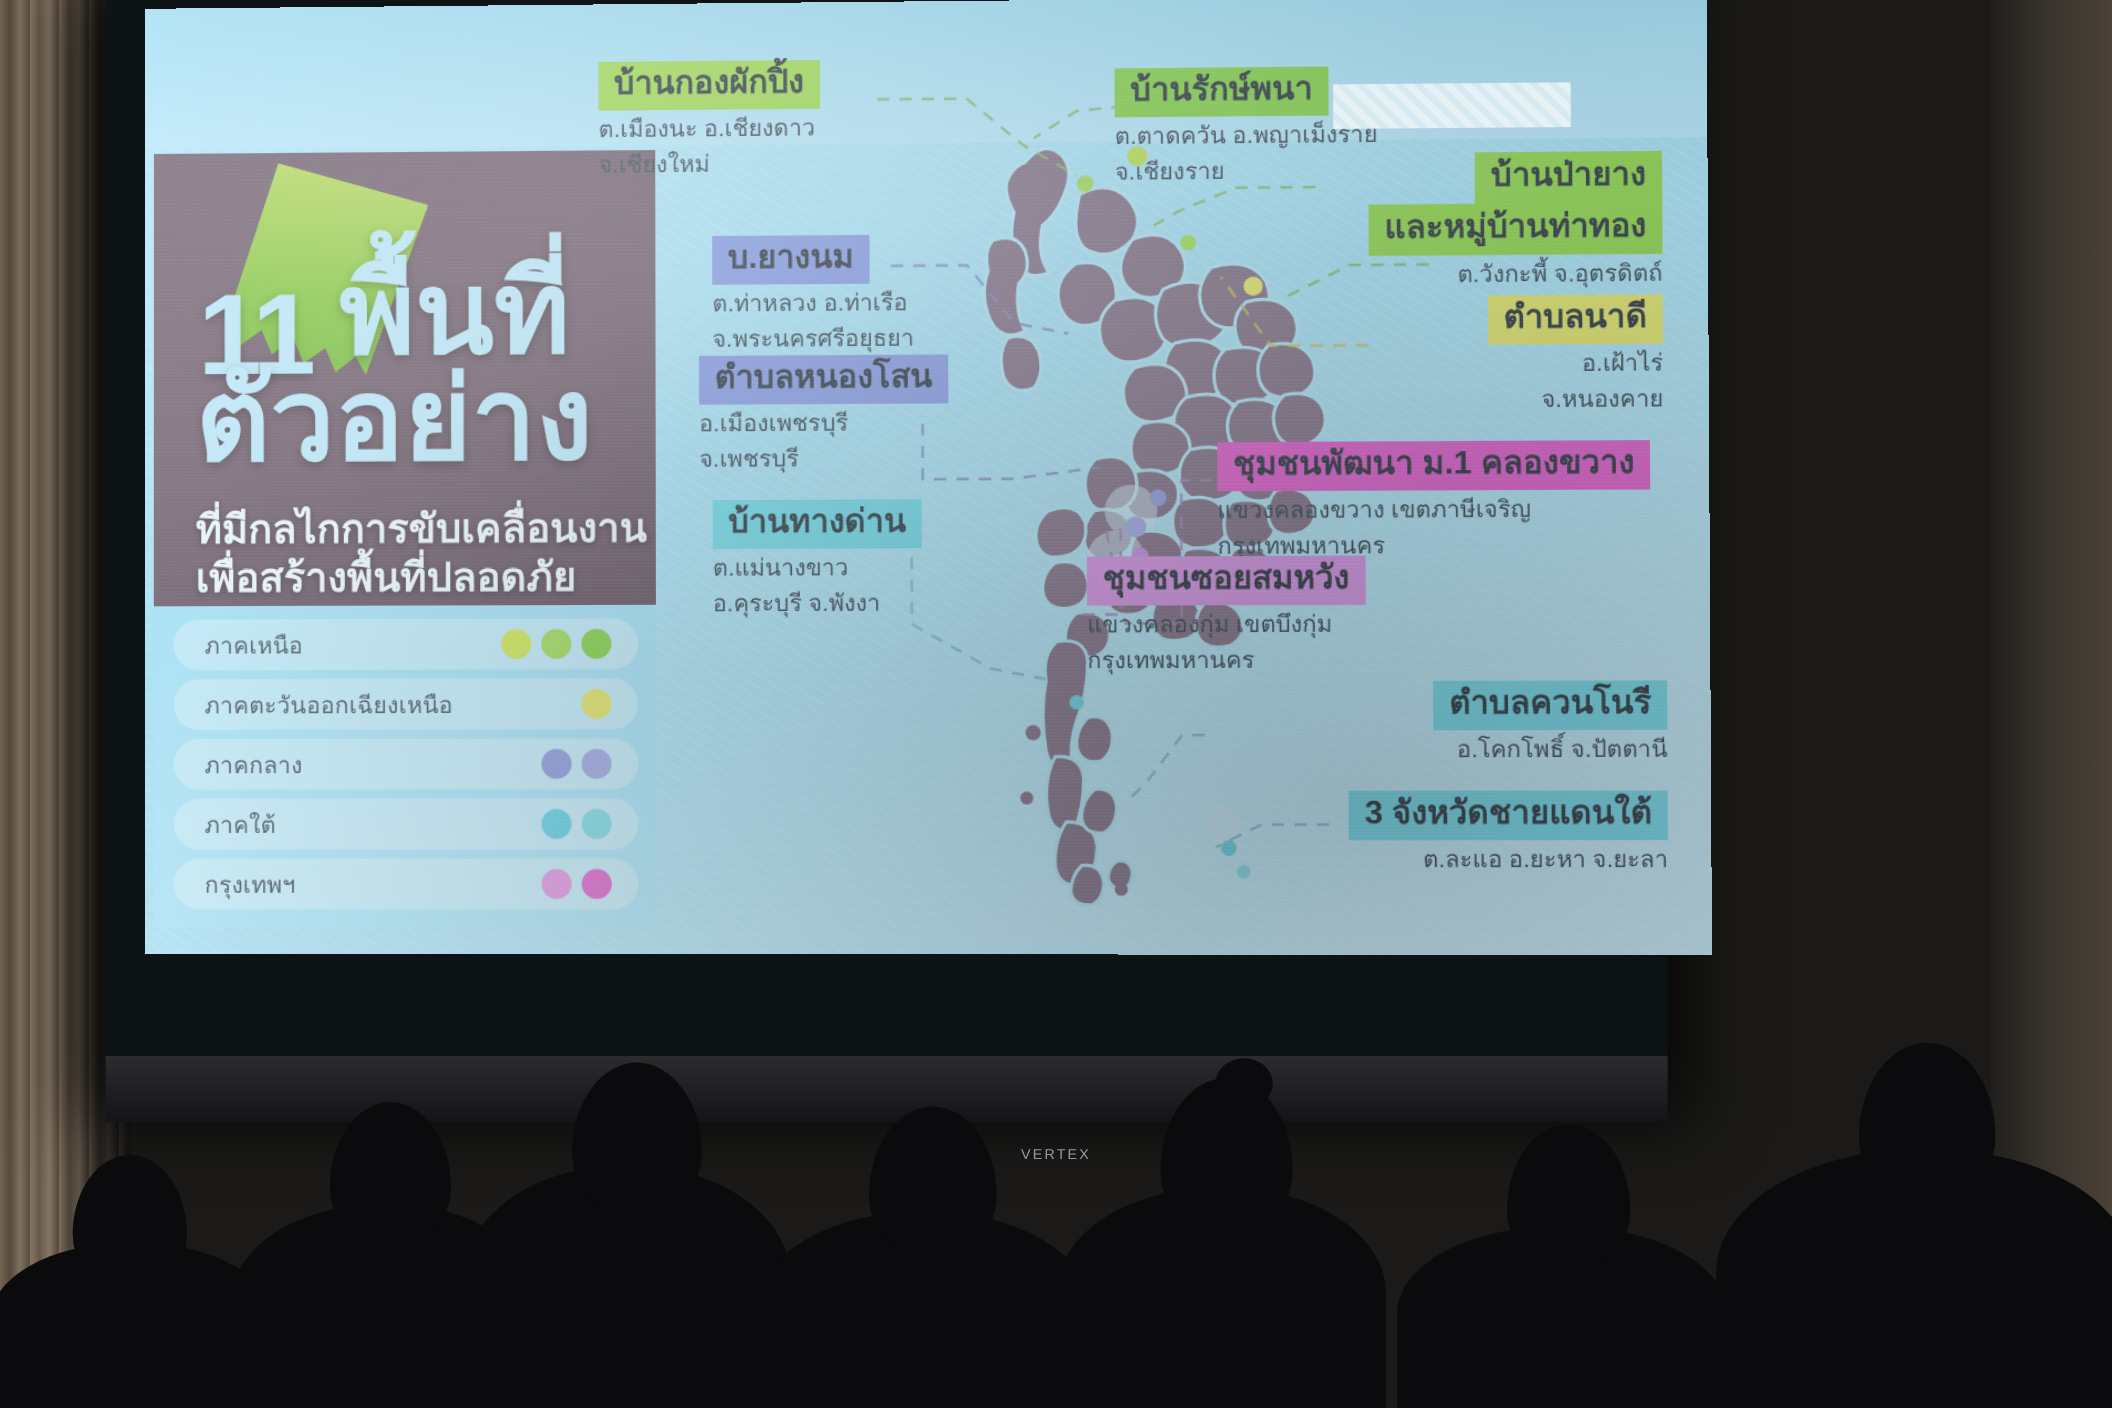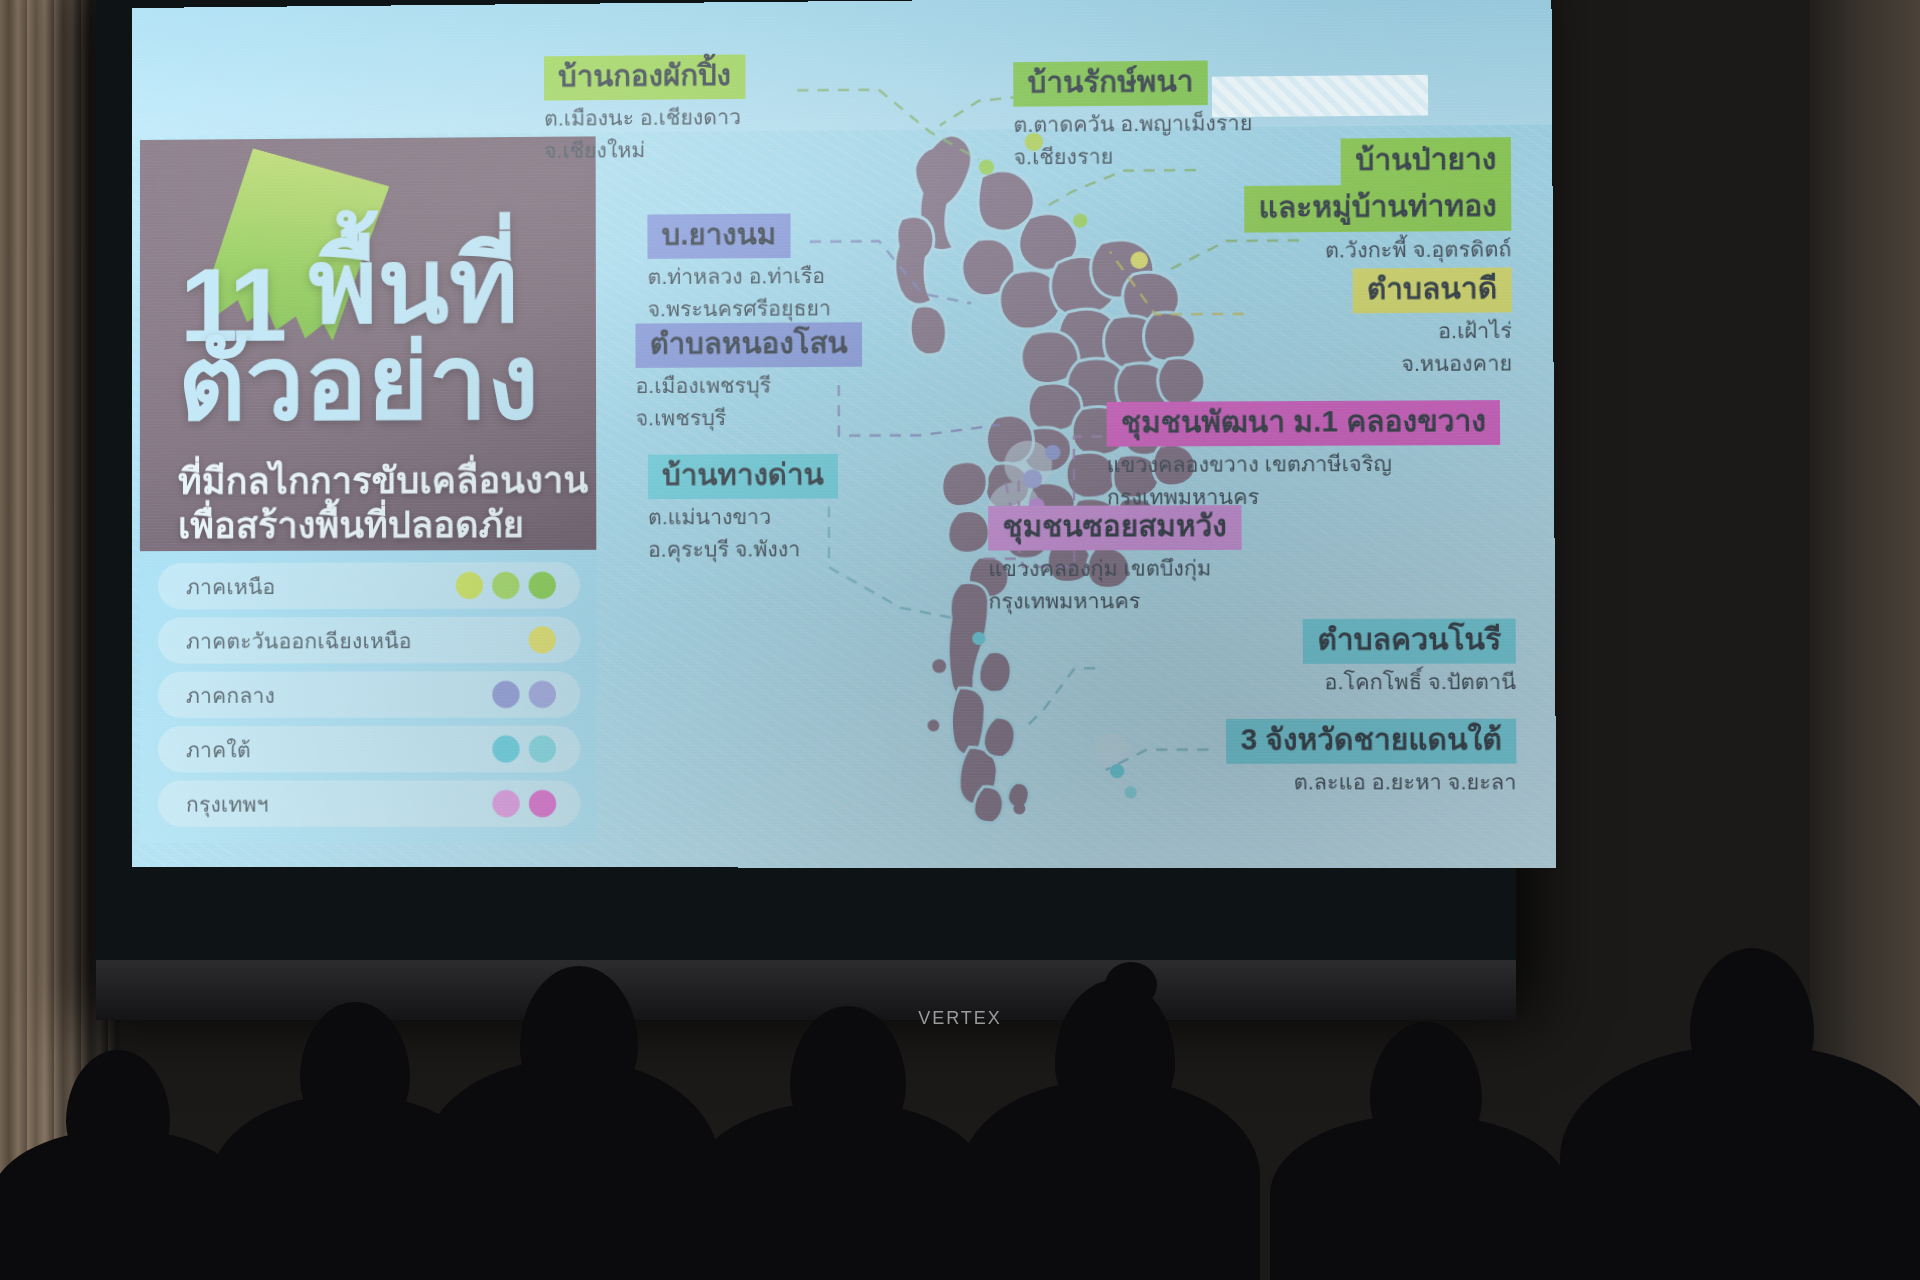--- a/index.html
+++ b/index.html
@@ -168,22 +168,22 @@
   .shoulders{
     position:absolute; bottom:0; background:#0b0b0d;
     border-radius:48% 48% 0 0;
   }
   .tv-frame{
     position:absolute; left:96px; top:960px; width:1420px; height:60px;
     background:linear-gradient(180deg,#2c2c2e,#141416);
     z-index:20;
   }
   .tv-brand{
-    position:absolute; left:50%; top:1008px; transform:translateX(-50%);
-    color:#9a9a9a; font-size:18px; letter-spacing:2px; z-index:21;
+    position:absolute; left:50%; top:1042px; transform:translateX(-50%);
+    color:#9a9a9a; font-size:13px; letter-spacing:2px; z-index:21;
   }
   .blown-hl{
     position:absolute; right:120px; top:78px; width:210px; height:40px;
     background:repeating-linear-gradient(45deg,#f2f7f8 0 6px,#dfeef4 6px 12px);
     opacity:.85; z-index:8;
   }
 </style>
 </head>
 <body>
 

